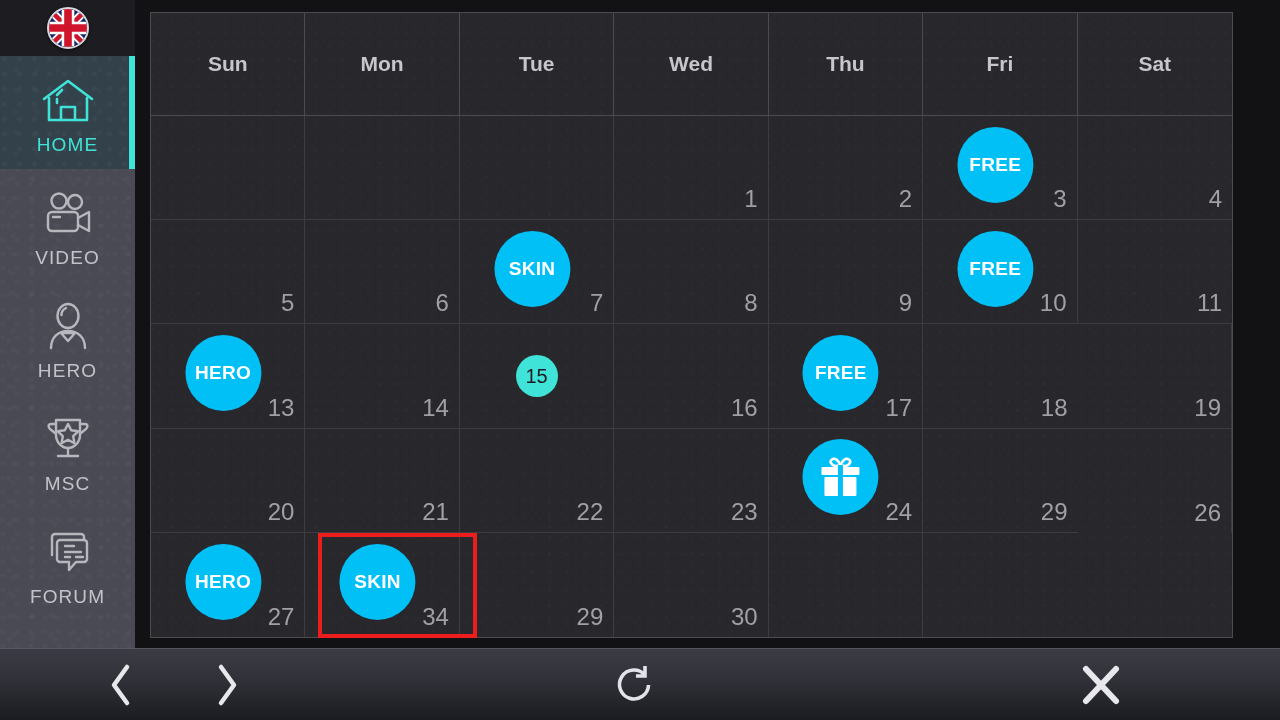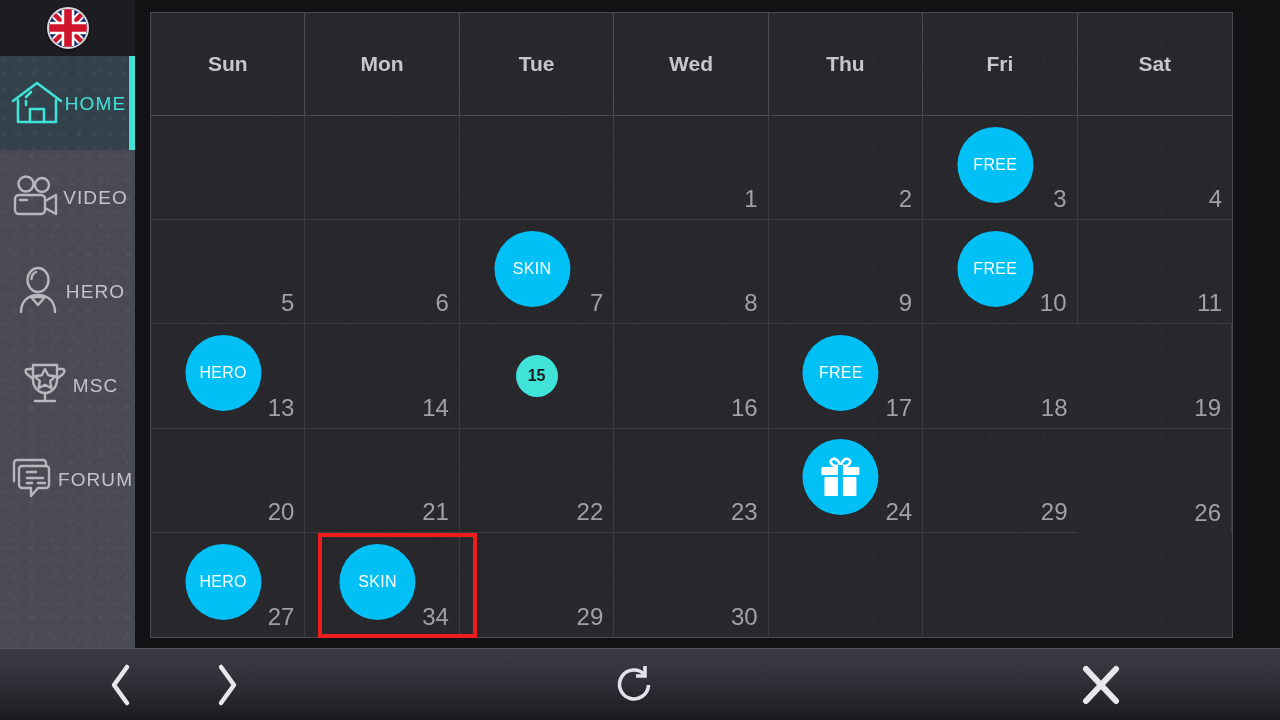--- a/index.html
+++ b/index.html
@@ -29,22 +29,22 @@
     width:42px; height:42px; border-radius:50%;
     position:relative; overflow:hidden;
     border:2px solid #d8d8dc;
     box-shadow:0 1px 3px rgba(0,0,0,.7);
     background:#1b2a6b;
   }
   .flag-btn svg { display:block; width:100%; height:100%; }
 
   .nav-item {
     position:relative;
-    height:94px;
-    display:flex; flex-direction:row;
+    height:113px;
+    display:flex; flex-direction:column;
     align-items:center; justify-content:center;
     color:#b7b7bd;
   }
   .nav-item .nav-icon { height:62px; display:flex; align-items:center; justify-content:center; }
   .nav-item .nav-icon svg { display:block; }
   .nav-item .nav-label {
     font-size:19px; letter-spacing:1.1px; margin-top:2px;
     color:#c3c3c9; font-weight:400;
   }
   .nav-item.active {
@@ -94,32 +94,31 @@
   .daynum {
     position:absolute; right:10px; bottom:8px;
     color:#a0a0a6; font-size:24px; line-height:1;
   }
   .daynum.today {
     right:auto; left:50%; bottom:auto;
     top:50%; transform:translate(-50%,-50%);
     width:42px; height:42px; border-radius:50%;
     background:#3fe3d8; color:#1c1c20;
     display:flex; align-items:center; justify-content:center;
-    font-size:16px;
-    font-weight:bold;
+    font-size:20px;
   }
 
   .badge {
     position:absolute;
     left:50%; top:50%;
     transform:translate(-56%,-54%);
     width:76px; height:76px; border-radius:50%;
     background:#00c0f5;
     display:flex; align-items:center; justify-content:center;
-    color:#ffffff; font-size:16px; font-weight:normal;
+    color:#ffffff; font-size:19px; font-weight:bold;
     letter-spacing:.3px;
     text-align:right;
   }
   .badge svg { display:block; }
 
   .highlight-box {
     position:absolute;
     left:318px; top:533px; width:159px; height:105px;
     border:4px solid #ee1d1d;
     pointer-events:none;

